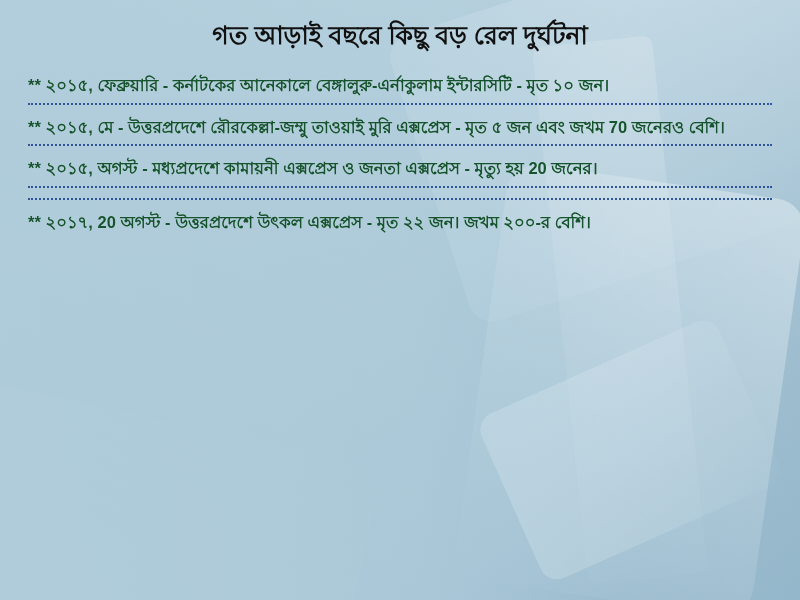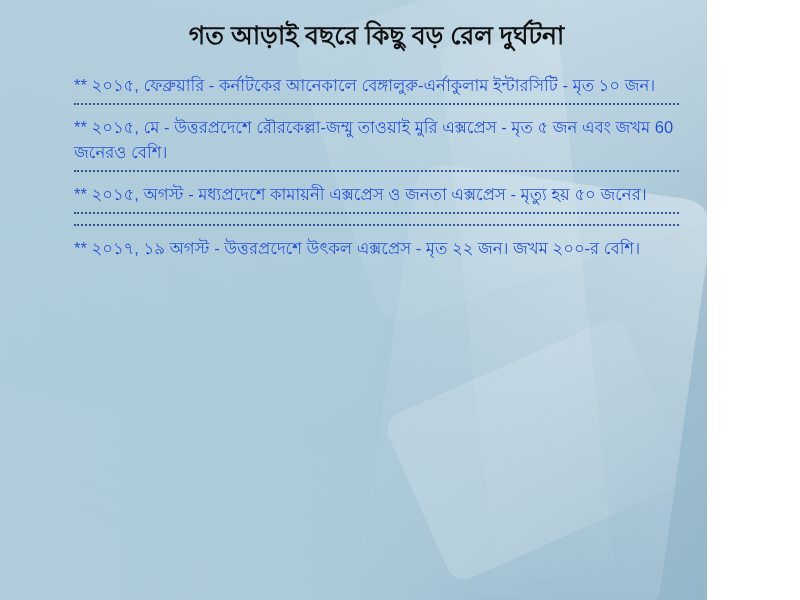--- a/index.html
+++ b/index.html
@@ -7,25 +7,24 @@
     padding: 0;
   }
   body {
     width: 800px;
     height: 600px;
     overflow: hidden;
     font-family: "Liberation Sans", sans-serif;
   }
   #poster {
     position: relative;
-    width: 661px;
+    width: 800px;
     height: 600px;
     background: #b9d2de;
     overflow: hidden;
-    padding-left: 46px;
   }
   
   .bg-layer {
     position: absolute;
     inset: 0;
     background:
       linear-gradient(115deg, rgba(170,198,212,0.0) 0%, rgba(150,185,205,0.25) 45%, rgba(120,160,185,0.45) 100%),
       linear-gradient(200deg, #cfe0e8 0%, #aec9d8 40%, #9dbdcf 70%, #8fb2c6 100%);
   }
   .bg-shape {
@@ -94,22 +93,22 @@
   .entries {
     padding: 0 6px;
   }
 
   .entry {
     margin-bottom: 2px;
   }
 
   .entry-text {
     font-size: 16.5px;
-    color: #1d4ed8;
-    font-weight: normal;
+    color: #14532d;
+    font-weight: bold;
     line-height: 1.55;
     margin: 0 0 4px 0;
     text-shadow: 0 0 1px rgba(255,255,255,0.4);
   }
 
   .entry-rule {
     border: 0;
     border-top: 2px dotted #1a3f8f;
     opacity: 0.85;
     margin: 0 0 10px 0;
@@ -135,29 +134,29 @@
 
   <div class="content">
     <div class="title">গত আড়াই বছরে কিছু বড় রেল দুর্ঘটনা</div>
 
     <div class="entries">
       <div class="entry">
         <p class="entry-text">** ২০১৫, ফেব্রুয়ারি - কর্নাটকের আনেকালে বেঙ্গালুরু-এর্নাকুলাম ইন্টারসিটি - মৃত ১০ জন।</p>
         <hr class="entry-rule">
       </div>
       <div class="entry">
-        <p class="entry-text">** ২০১৫, মে - উত্তরপ্রদেশে রৌরকেল্লা-জম্মু তাওয়াই মুরি এক্সপ্রেস - মৃত ৫ জন এবং জখম 60 জনেরও বেশি।</p>
+        <p class="entry-text">** ২০১৫, মে - উত্তরপ্রদেশে রৌরকেল্লা-জম্মু তাওয়াই মুরি এক্সপ্রেস - মৃত ৫ জন এবং জখম 70 জনেরও বেশি।</p>
         <hr class="entry-rule">
       </div>
       <div class="entry">
-        <p class="entry-text">** ২০১৫, অগস্ট - মধ্যপ্রদেশে কামায়নী এক্সপ্রেস ও জনতা এক্সপ্রেস - মৃত্যু হয় ৫০ জনের।</p>
+        <p class="entry-text">** ২০১৫, অগস্ট - মধ্যপ্রদেশে কামায়নী এক্সপ্রেস ও জনতা এক্সপ্রেস - মৃত্যু হয় 20 জনের।</p>
         <hr class="entry-rule">
       </div>
       <div class="entry">
         <hr class="entry-rule">
       </div>
       <div class="entry">
-        <p class="entry-text">** ২০১৭, ১৯ অগস্ট - উত্তরপ্রদেশে উৎকল এক্সপ্রেস - মৃত ২২ জন। জখম ২০০-র বেশি।</p>
+        <p class="entry-text">** ২০১৭, 20 অগস্ট - উত্তরপ্রদেশে উৎকল এক্সপ্রেস - মৃত ২২ জন। জখম ২০০-র বেশি।</p>
         <hr class="entry-rule">
       </div>
     </div>
   </div>
 </div>
 
 </body></html>

